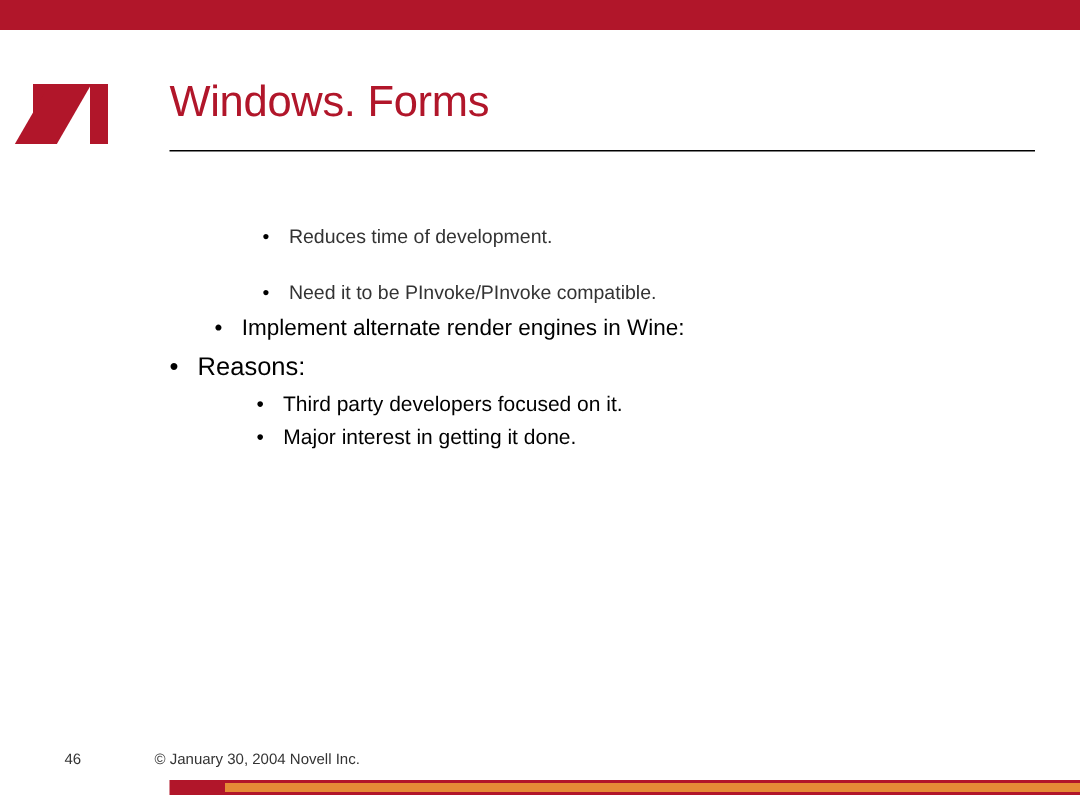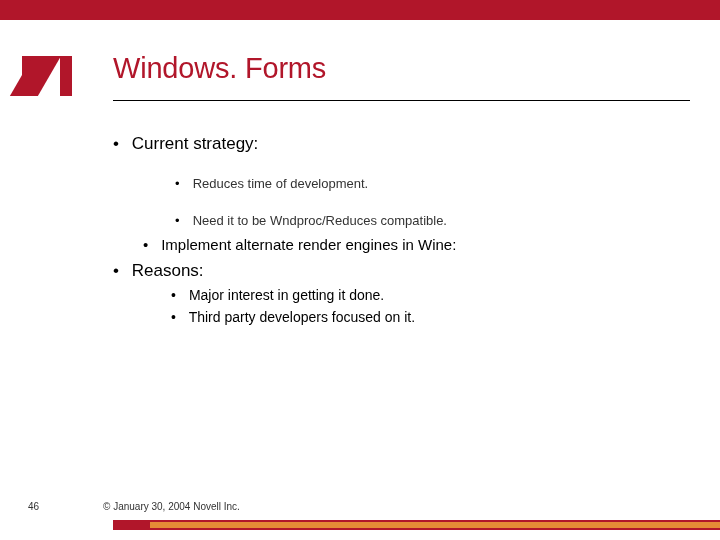--- a/index.html
+++ b/index.html
@@ -78,21 +78,21 @@
   .L3 { font-size: 13px; margin-top: 22px; margin-left: 62px; color: #333; }
   .L3b { font-size: 14px; margin-top: 6px; margin-left: 58px; }
   .bullet::before {
     content: "•";
     display: inline-block;
     width: 14px;
     color: #000;
   }
   .footer-page {
     position: absolute;
-    left: 28px;
+    left: 43px;
     bottom: 28px;
     font-size: 10px;
     color: #333;
   }
   .footer-copy {
     position: absolute;
     left: 103px;
     bottom: 28px;
     font-size: 10px;
     color: #333;
@@ -125,49 +125,46 @@
     <div class="bar"></div>
     <div class="diag"></div>
     <div class="bar"></div>
   </div>
 
   <div class="title">Windows. Forms</div>
   <div class="title-rule"></div>
 
   <div class="body">
 
-    <div class="L1 bullet">
-      <span>Current strategy:</span>
-    </div>
 
 
     <div class="L3 bullet">
       <span>Reduces time of development.</span>
     </div>
 
     <div class="L3 bullet">
-      <span>Need it to be Wndproc/Reduces compatible.</span>
+      <span>Need it to be PInvoke/PInvoke compatible.</span>
     </div>
 
     <div class="L2 bullet">
       <span>Implement alternate render engines in Wine:</span>
     </div>
 
 
 
     <div class="L1 bullet" style="margin-top:8px">
       <span>Reasons:</span>
     </div>
 
     <div class="L3b bullet">
-      <span>Major interest in getting it done.</span>
+      <span>Third party developers focused on it.</span>
     </div>
 
     <div class="L3b bullet">
-      <span>Third party developers focused on it.</span>
+      <span>Major interest in getting it done.</span>
     </div>
 
 
   </div>
 
   <div class="footer-page">46</div>
   <div class="footer-copy">© January 30, 2004 Novell Inc.</div>
 
   <div class="footer-band-outer"></div>
   <div class="footer-band-inner"></div>

